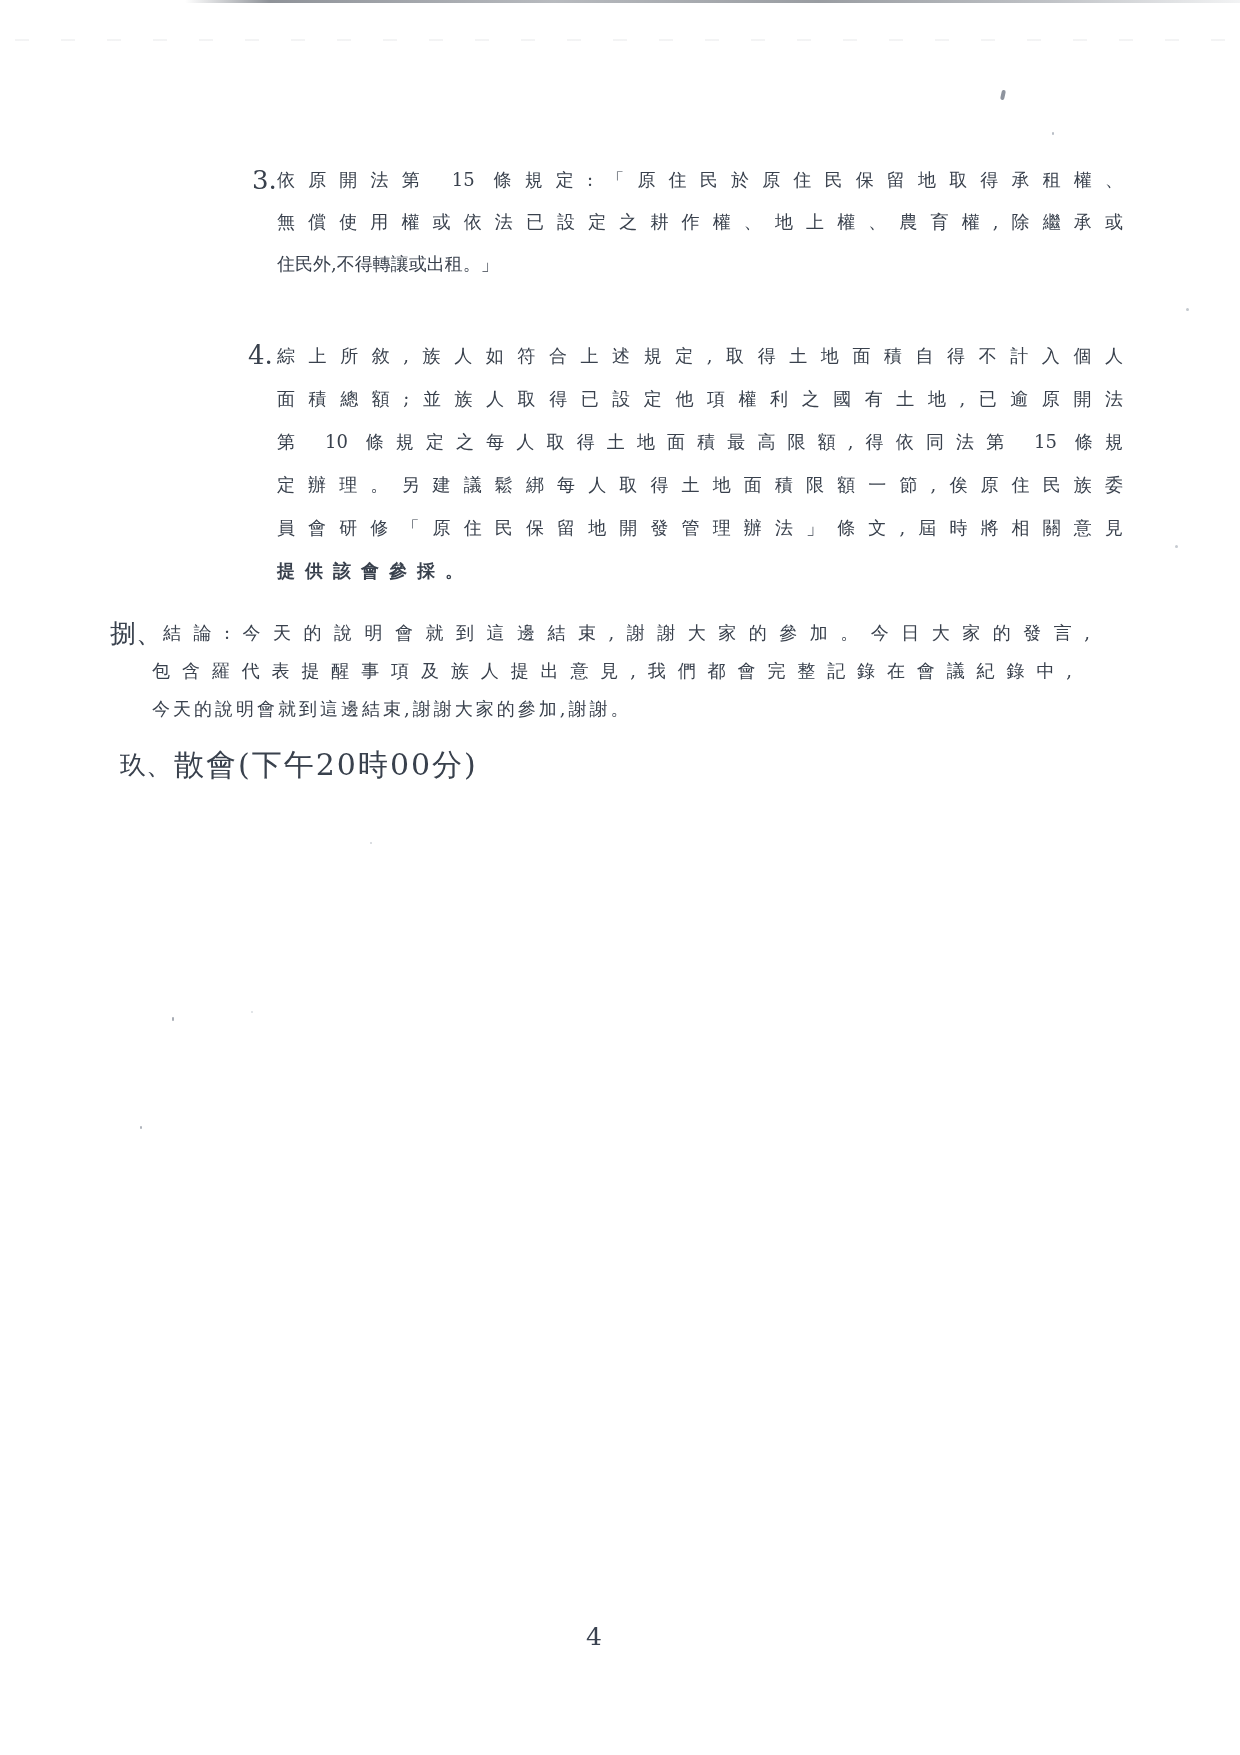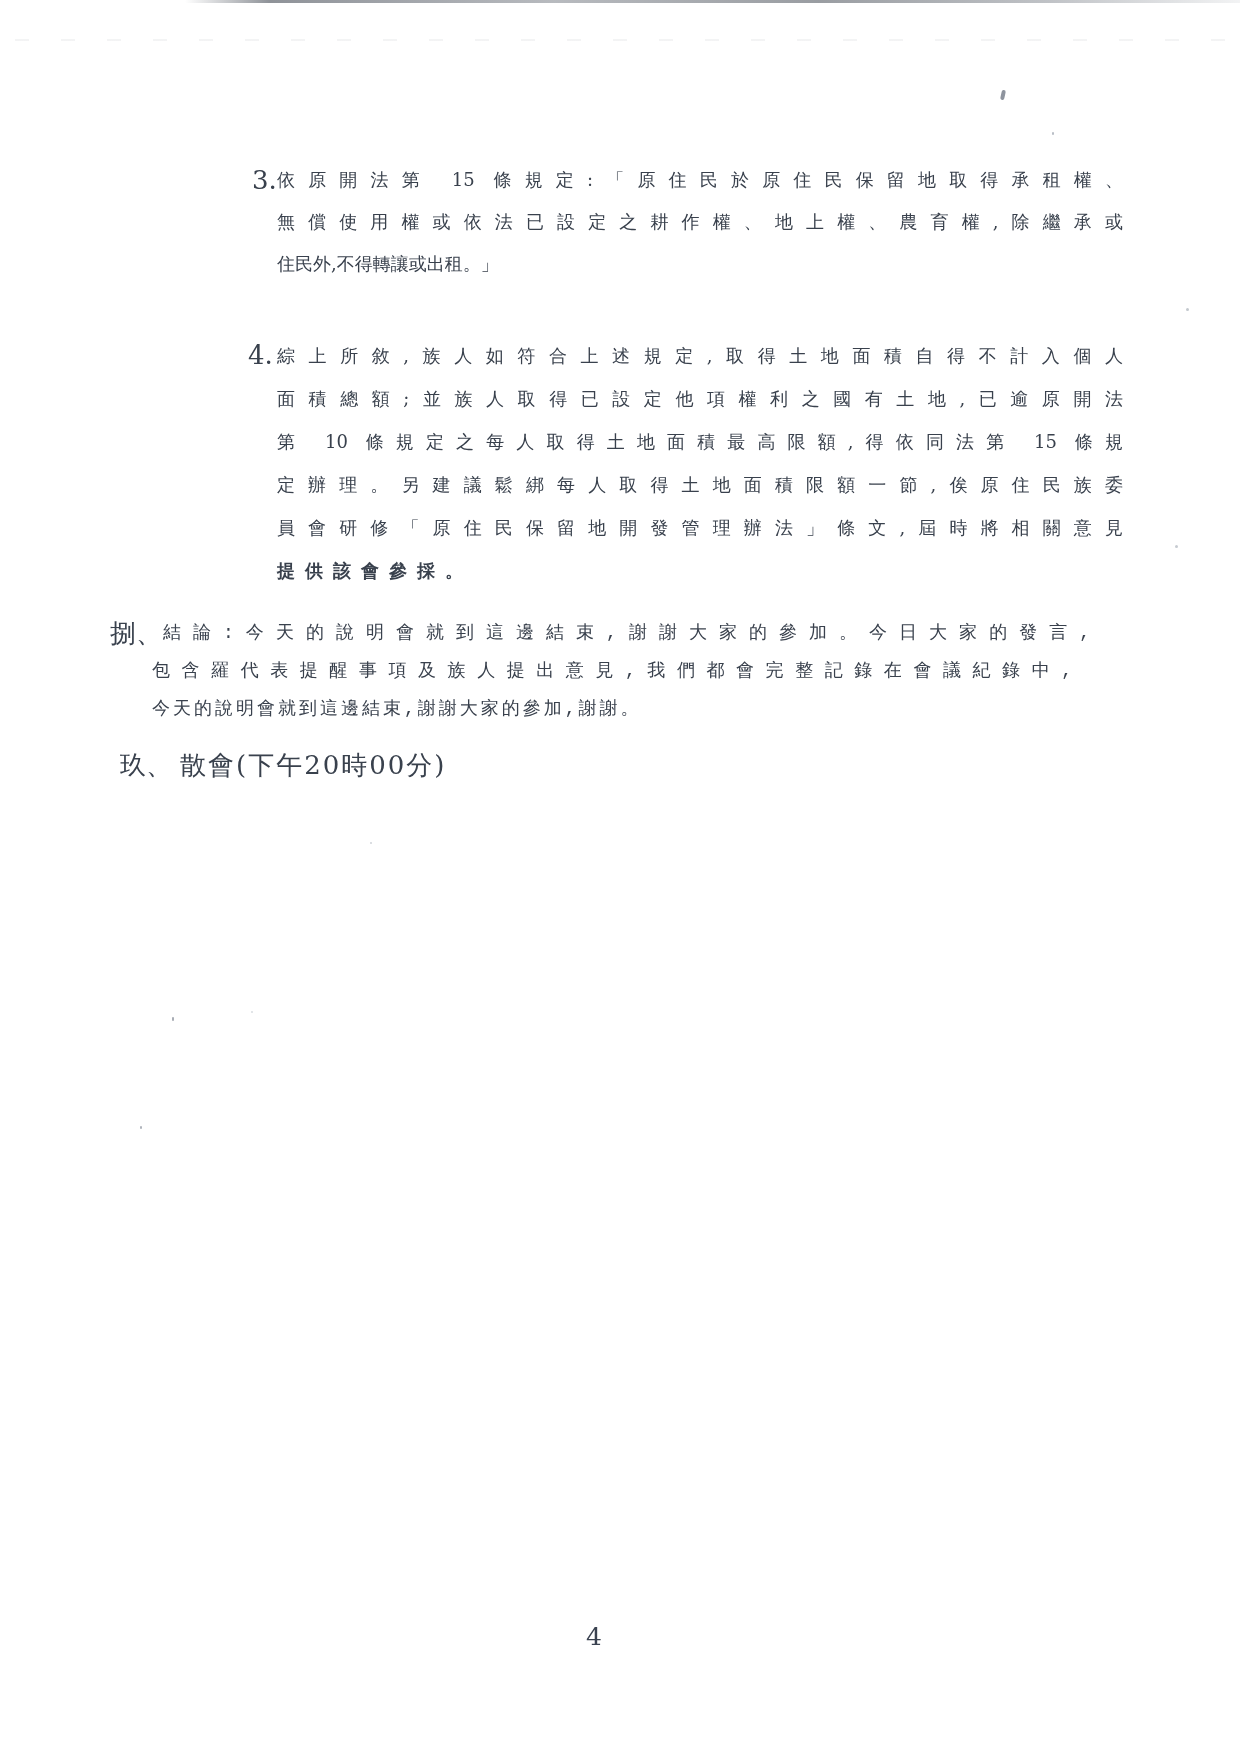--- a/index.html
+++ b/index.html
@@ -46,23 +46,23 @@
   
   .marker { position: absolute; font-size: 26px; white-space: nowrap; }
   .marker-3 { left: 252px; top: 159px; line-height: 42px; }
   .marker-4 { left: 248px; top: 334px; line-height: 43px; }
   .marker-8 { left: 110px; top: 614px; line-height: 38px; }
   .marker-9 { left: 120px; top: 744px; line-height: 42px; }
 
   .block { position: absolute; font-size: 18px; }
   .block-3 { left: 277px; top: 159px; width: 846px; line-height: 42px; }
   .block-4 { left: 277px; top: 334px; width: 846px; line-height: 43px; }
-  .block-8 { left: 152px; top: 614px; width: 940px; line-height: 38px; font-family: Liberation Mono, monospace; }
-  .line-9  { position: absolute; left: 180px; top: 744px; line-height: 42px;
-             font-size: 26px; letter-spacing: 2px; white-space: nowrap; }
+  .block-8 { left: 152px; top: 614px; width: 940px; line-height: 38px; }
+  .line-9  { position: absolute; left: 174px; top: 744px; line-height: 42px;
+             font-size: 30px; letter-spacing: 2px; white-space: nowrap; }
 
   .line { white-space: nowrap; }
   .just { text-align: justify; text-align-last: justify; white-space: normal; }
   .block-8 .l1 { margin-left: 11px; width: 927px; }
   .block-8 .l2 { width: 920px; }
   .block-8 .l3 { letter-spacing: 3px; }
   .block-4 .l6 { letter-spacing: 10px; font-weight: bold; }
 
   .page-number {
     position: absolute; top: 1622px; left: 0; width: 1188px;

